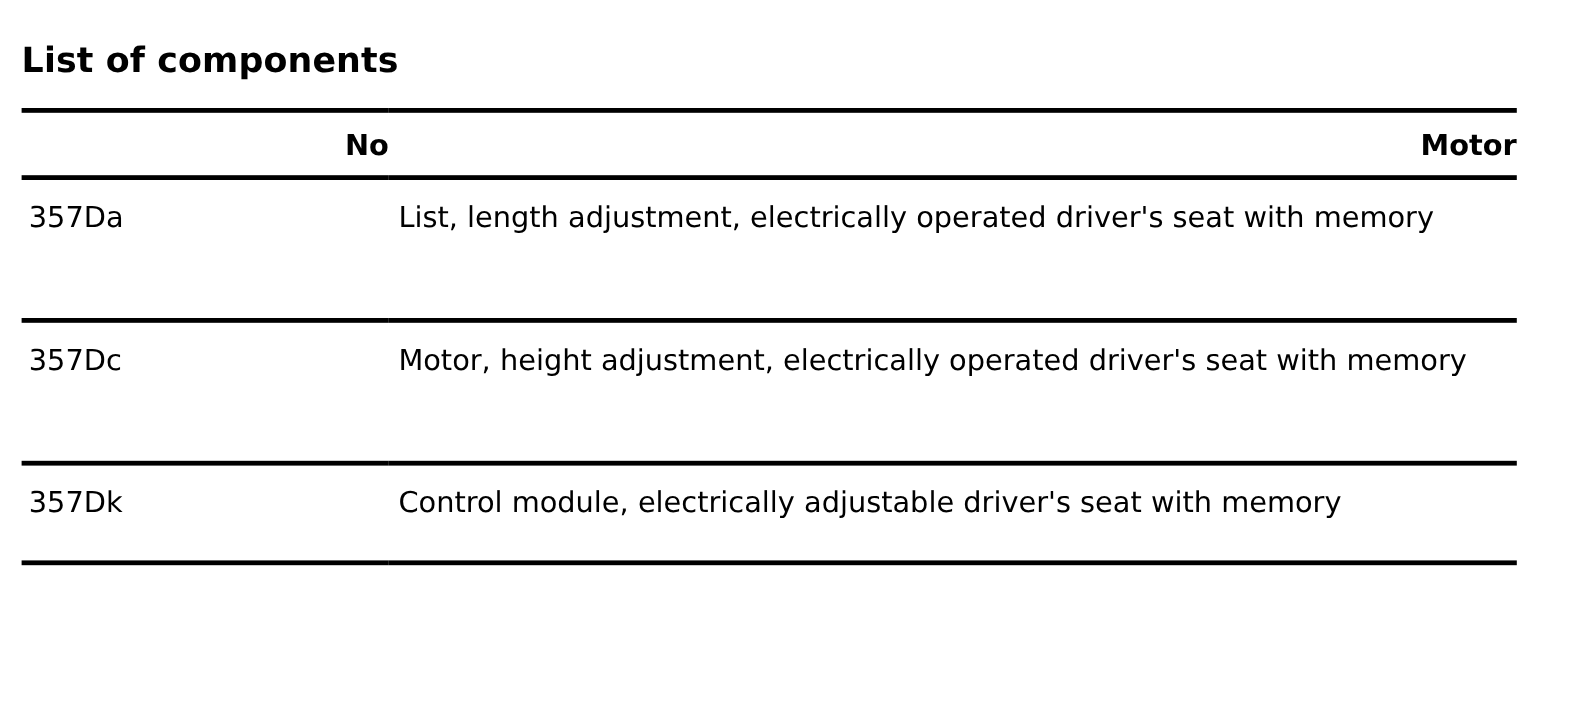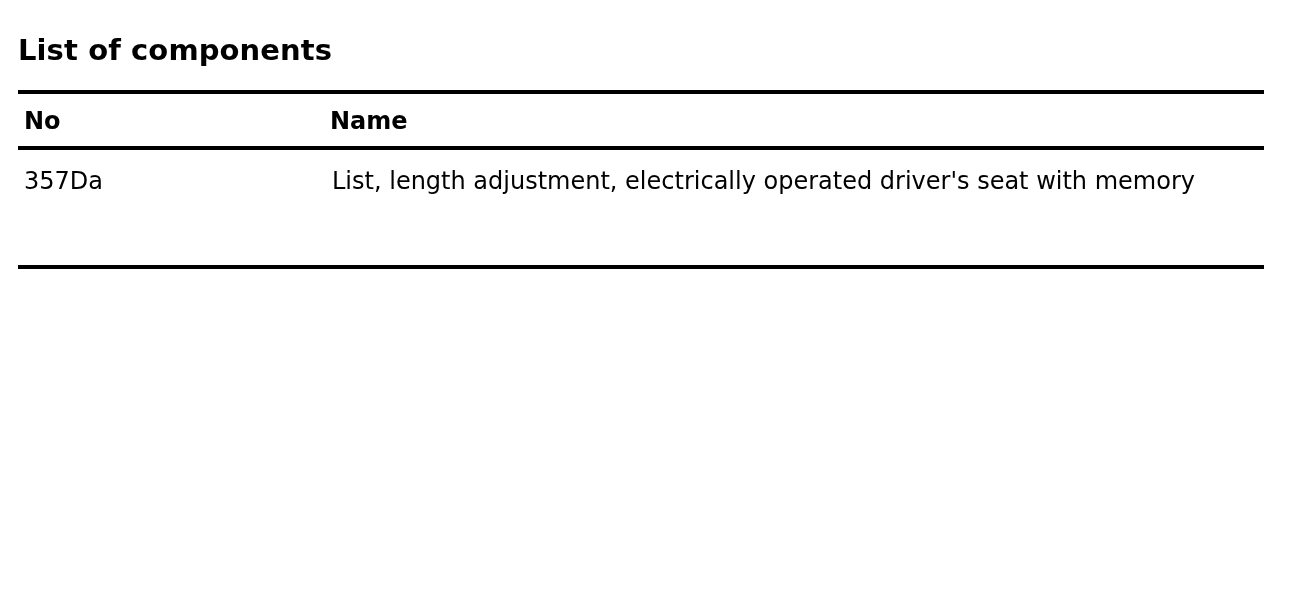--- a/index.html
+++ b/index.html
@@ -55,20 +55,21 @@
 
   
   .thead-row th {
     border-top: 4px solid #000000;
     border-bottom: 4px solid #000000;
     font-size: 24px;
     font-weight: bold;
     line-height: 28px;
     padding: 13px 0 11px 6px;
     height: 24px;
+    text-align: right;
   }
 
   
   .body-row td {
     font-size: 24px;
     font-weight: normal;
     line-height: 33px;
     padding: 15px 0 0 6px;
     border-bottom: 4px solid #000000;
   }
@@ -94,24 +95,32 @@
   <h1 class="page-title">List of components</h1>
 
   <table class="components-table">
     <colgroup>
       <col class="col-no">
       <col class="col-name">
     </colgroup>
     <thead>
       <tr class="thead-row">
         <th>No</th>
-        <th>Name</th>
+        <th>Motor</th>
       </tr>
     </thead>
     <tbody>
       <tr class="body-row row-tall">
         <td class="cell-no">357Da</td>
         <td class="cell-name">List, length adjustment, electrically operated driver's seat with memory</td>
       </tr>
+      <tr class="body-row row-tall">
+        <td class="cell-no">357Dc</td>
+        <td class="cell-name">Motor, height adjustment, electrically operated driver's seat with memory</td>
+      </tr>
+      <tr class="body-row row-short">
+        <td class="cell-no">357Dk</td>
+        <td class="cell-name">Control module, electrically adjustable driver's seat with memory</td>
+      </tr>
     </tbody>
   </table>
 
 </div>
 
 </body></html>

